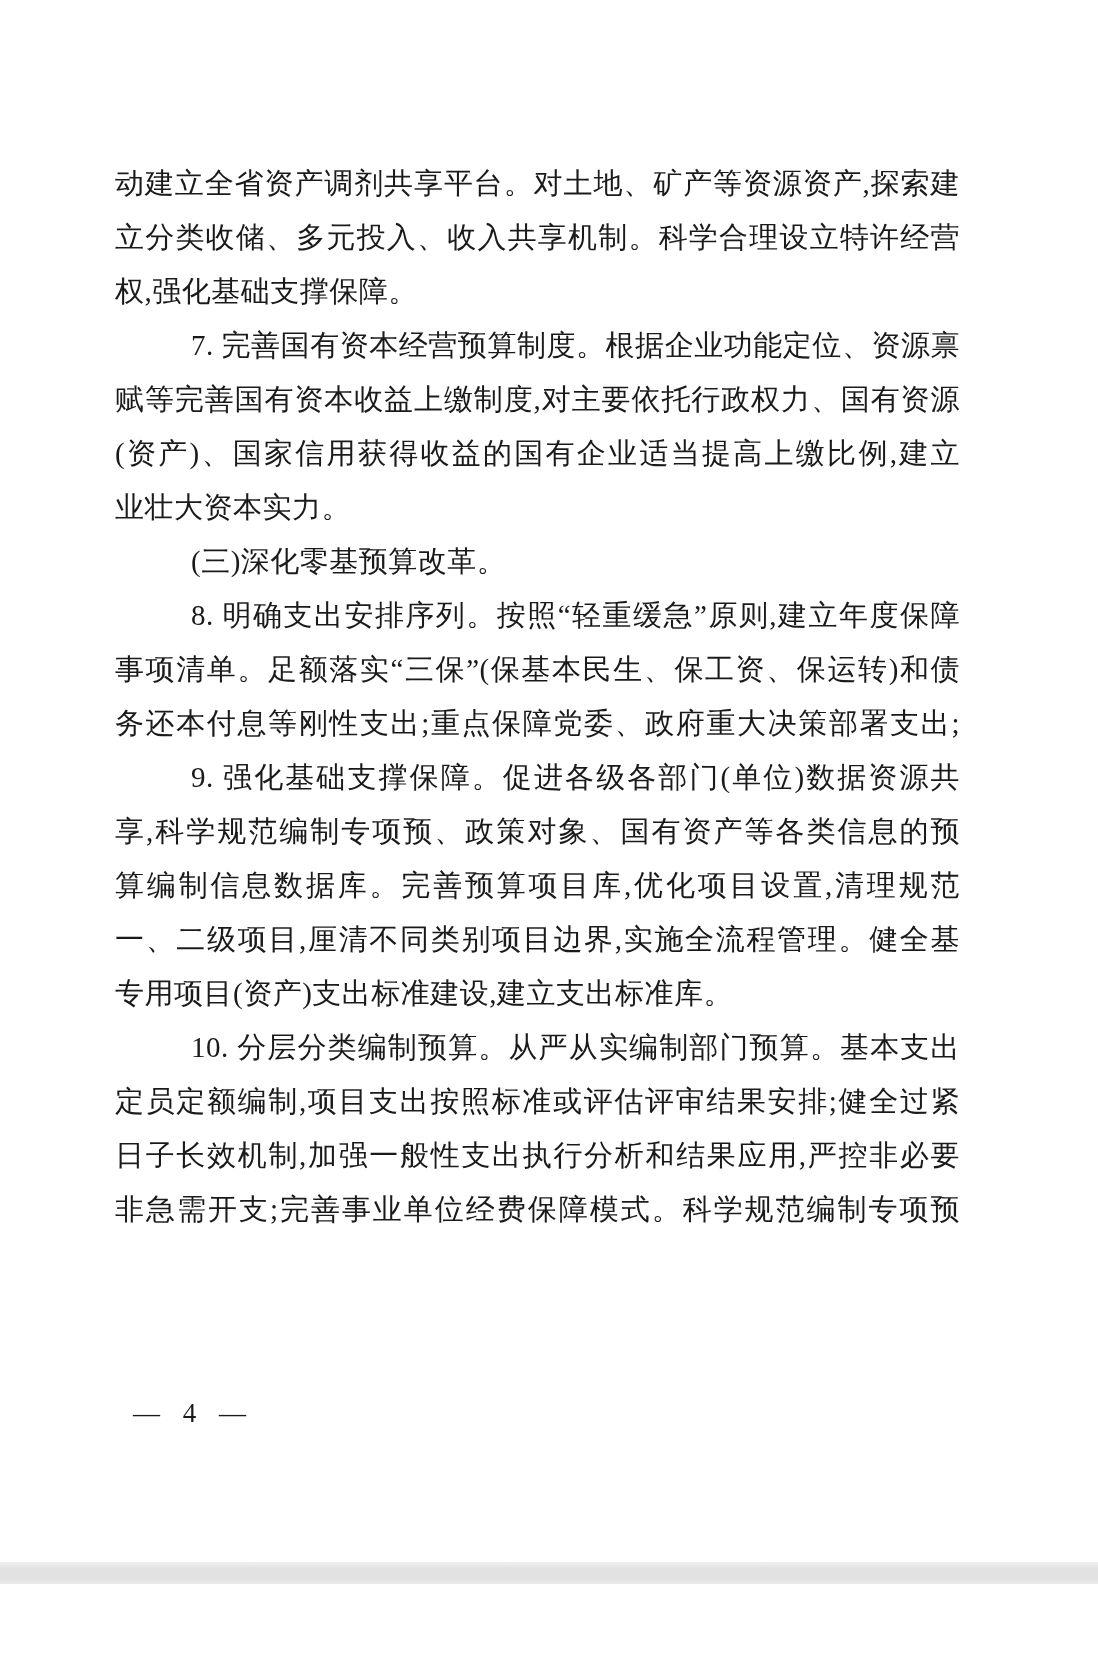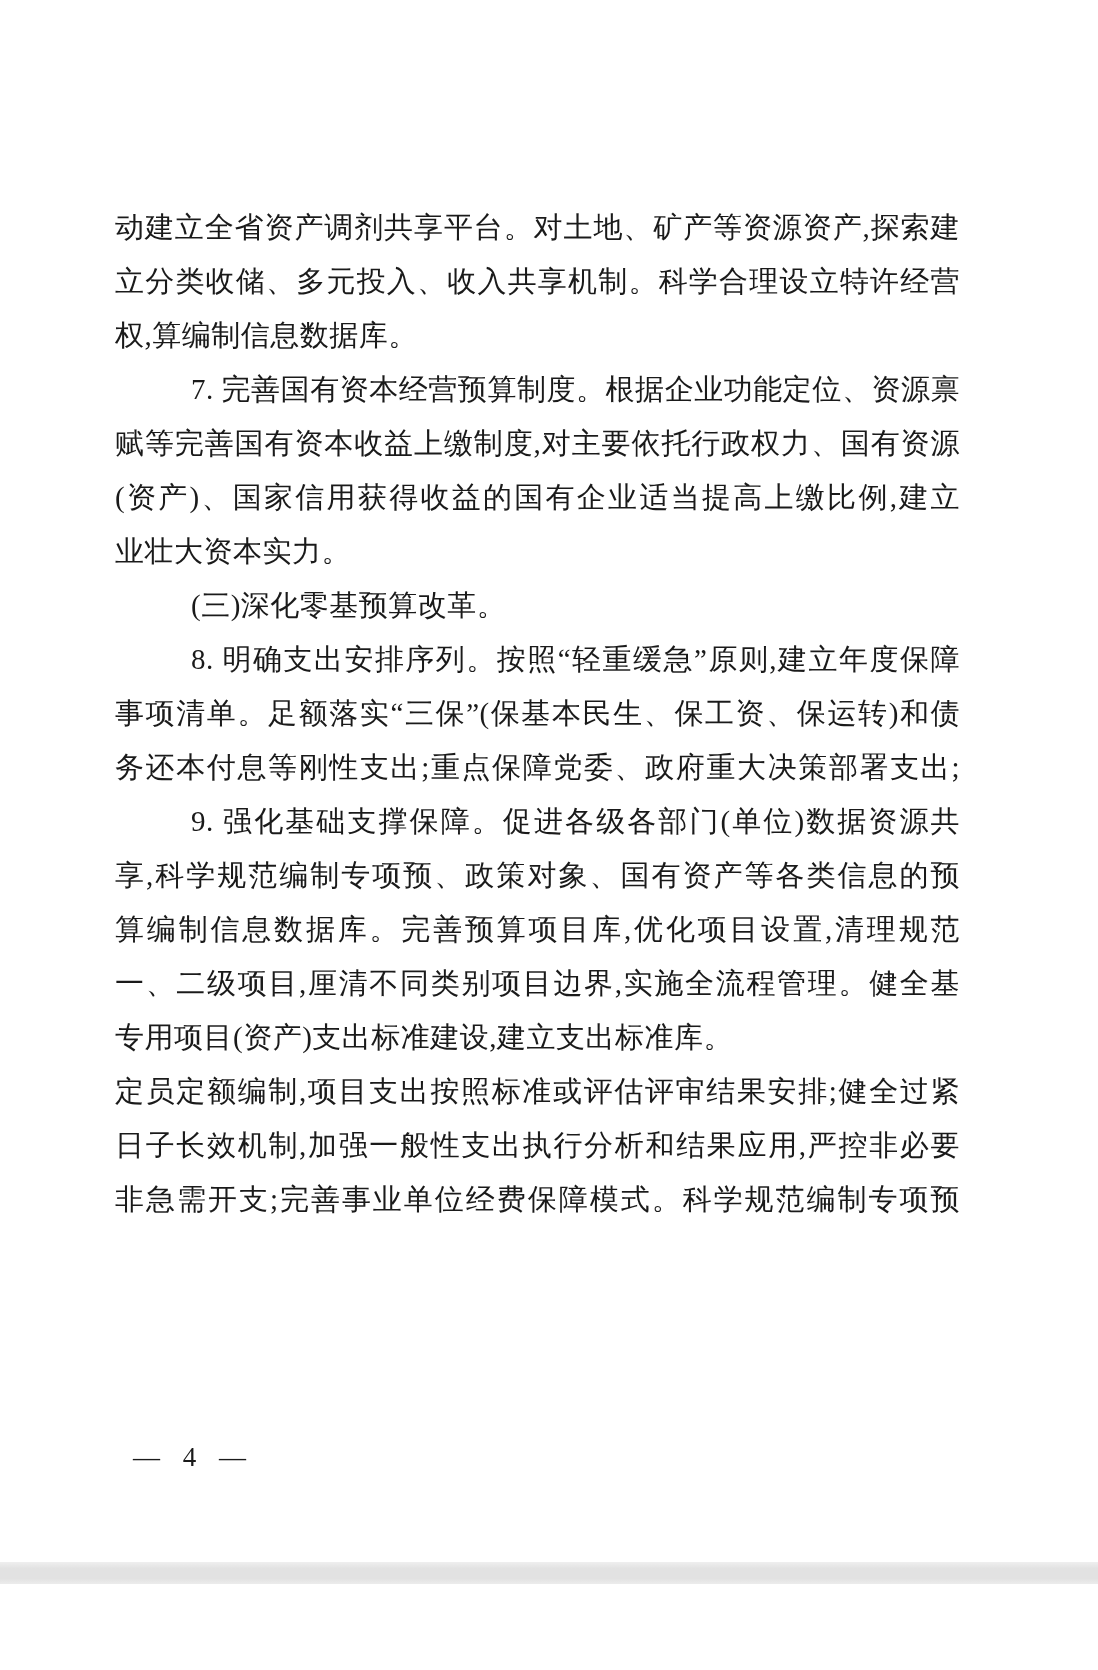--- a/index.html
+++ b/index.html
@@ -14,21 +14,20 @@
     background: #ffffff;
     overflow: hidden;
     font-family: "Liberation Serif", "DejaVu Serif", serif;
   }
   #page4 {
     position: absolute;
     left: 0; top: 0;
     width: 972px;
     height: 1562px;
     background: #ffffff;
-    margin-top: 44px;
   }
   #text-block {
     position: absolute;
     left: 115px;
     top: 156px;
     width: 845px;
   }
   .line {
     height: 54px;
     line-height: 54px;
@@ -76,34 +75,35 @@
   }
 </style>
 </head>
 <body>
 
 <div id="canvas">
   <div id="page4">
     <div id="text-block">
         <div class="line full">动建立全省资产调剂共享平台。对土地、矿产等资源资产,探索建</div>
         <div class="line full">立分类收储、多元投入、收入共享机制。科学合理设立特许经营</div>
-        <div class="line">权,算编制信息数据库。</div>
+        <div class="line">权,强化基础支撑保障。</div>
         <div class="line full indent">7. 完善国有资本经营预算制度。根据企业功能定位、资源禀</div>
         <div class="line full">赋等完善国有资本收益上缴制度,对主要依托行政权力、国有资源</div>
         <div class="line full">(资产)、国家信用获得收益的国有企业适当提高上缴比例,建立</div>
         <div class="line">业壮大资本实力。</div>
         <div class="line indent bold">(三)深化零基预算改革。</div>
         <div class="line full indent">8. 明确支出安排序列。按照“轻重缓急”原则,建立年度保障</div>
         <div class="line full">事项清单。足额落实“三保”(保基本民生、保工资、保运转)和债</div>
         <div class="line full">务还本付息等刚性支出;重点保障党委、政府重大决策部署支出;</div>
         <div class="line full indent">9. 强化基础支撑保障。促进各级各部门(单位)数据资源共</div>
         <div class="line full">享,科学规范编制专项预、政策对象、国有资产等各类信息的预</div>
         <div class="line full">算编制信息数据库。完善预算项目库,优化项目设置,清理规范</div>
         <div class="line full">一、二级项目,厘清不同类别项目边界,实施全流程管理。健全基</div>
         <div class="line">专用项目(资产)支出标准建设,建立支出标准库。</div>
+        <div class="line full indent">10. 分层分类编制预算。从严从实编制部门预算。基本支出</div>
         <div class="line full">定员定额编制,项目支出按照标准或评估评审结果安排;健全过紧</div>
         <div class="line full">日子长效机制,加强一般性支出执行分析和结果应用,严控非必要</div>
         <div class="line full">非急需开支;完善事业单位经费保障模式。科学规范编制专项预</div>
       </div>
     <div id="page-number">— 4 —</div>
   </div>
   <div id="page-gap"></div>
   <div id="page5"></div>
 </div>
 

